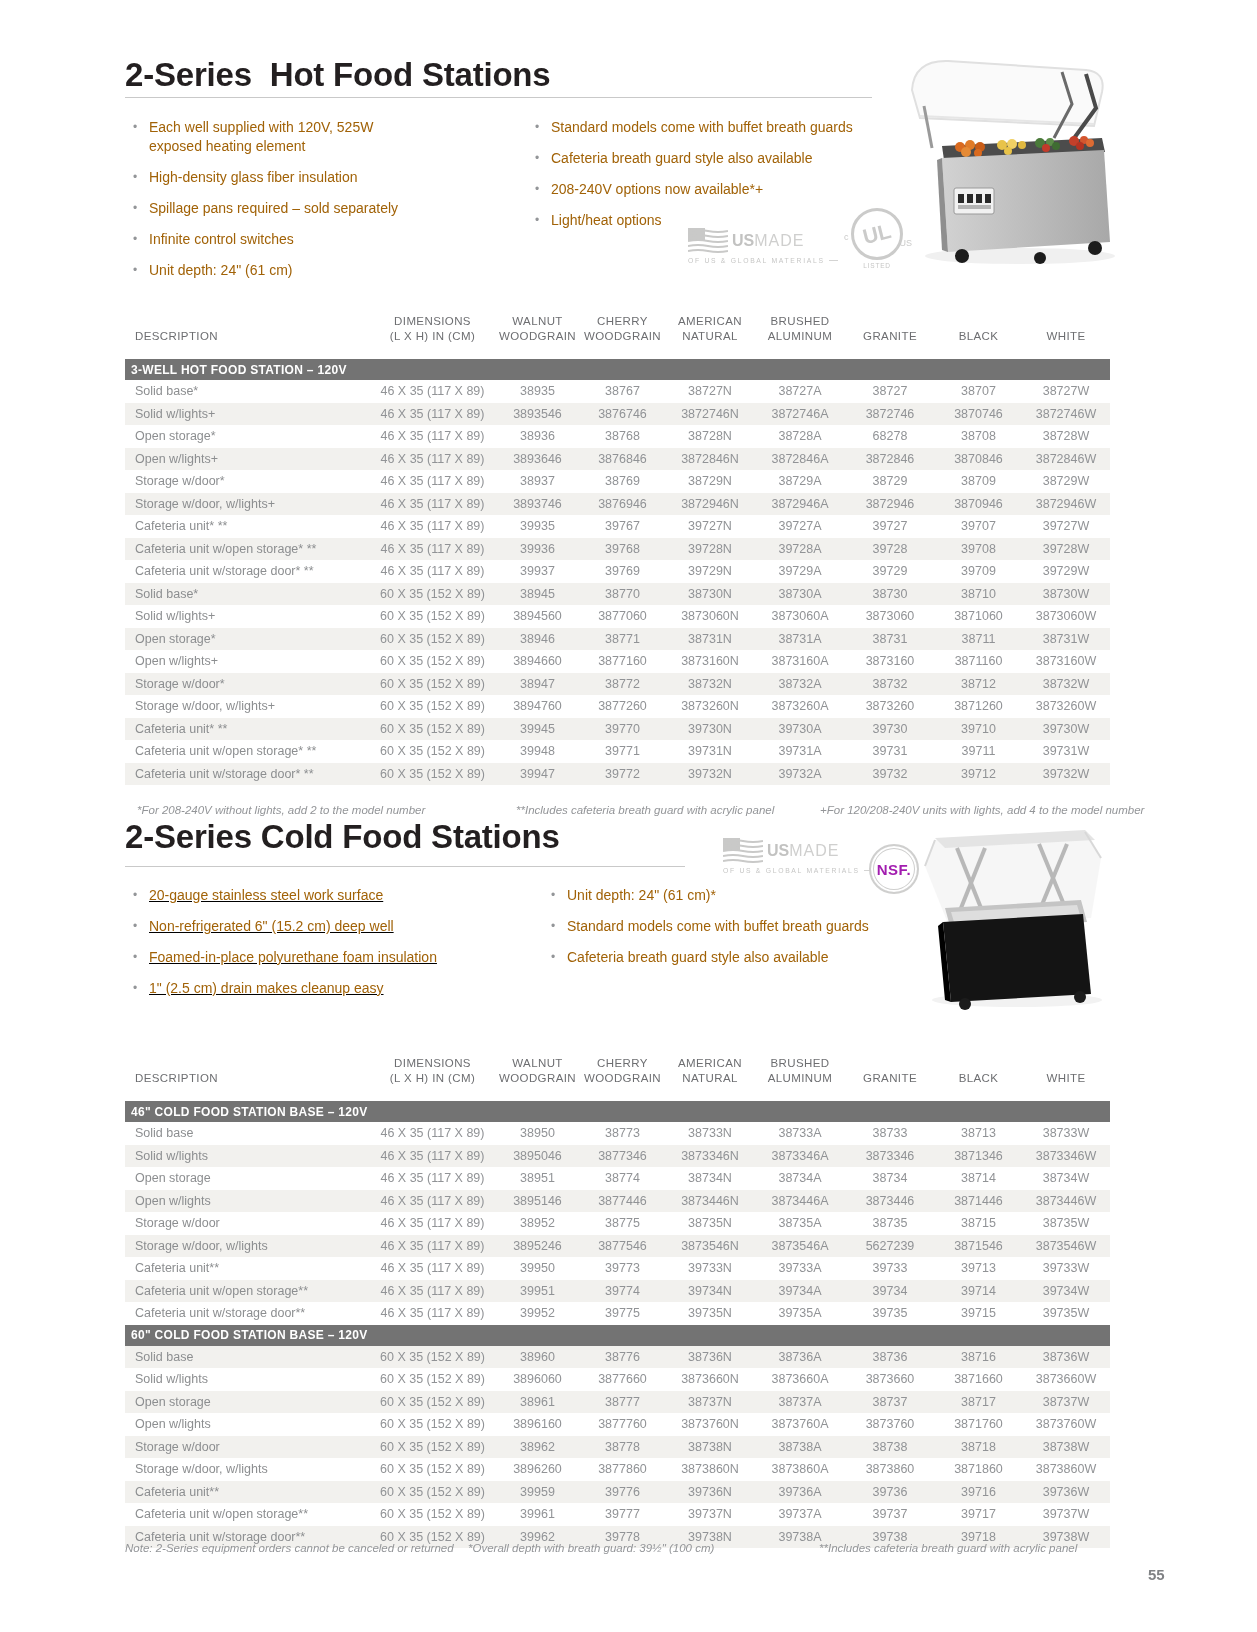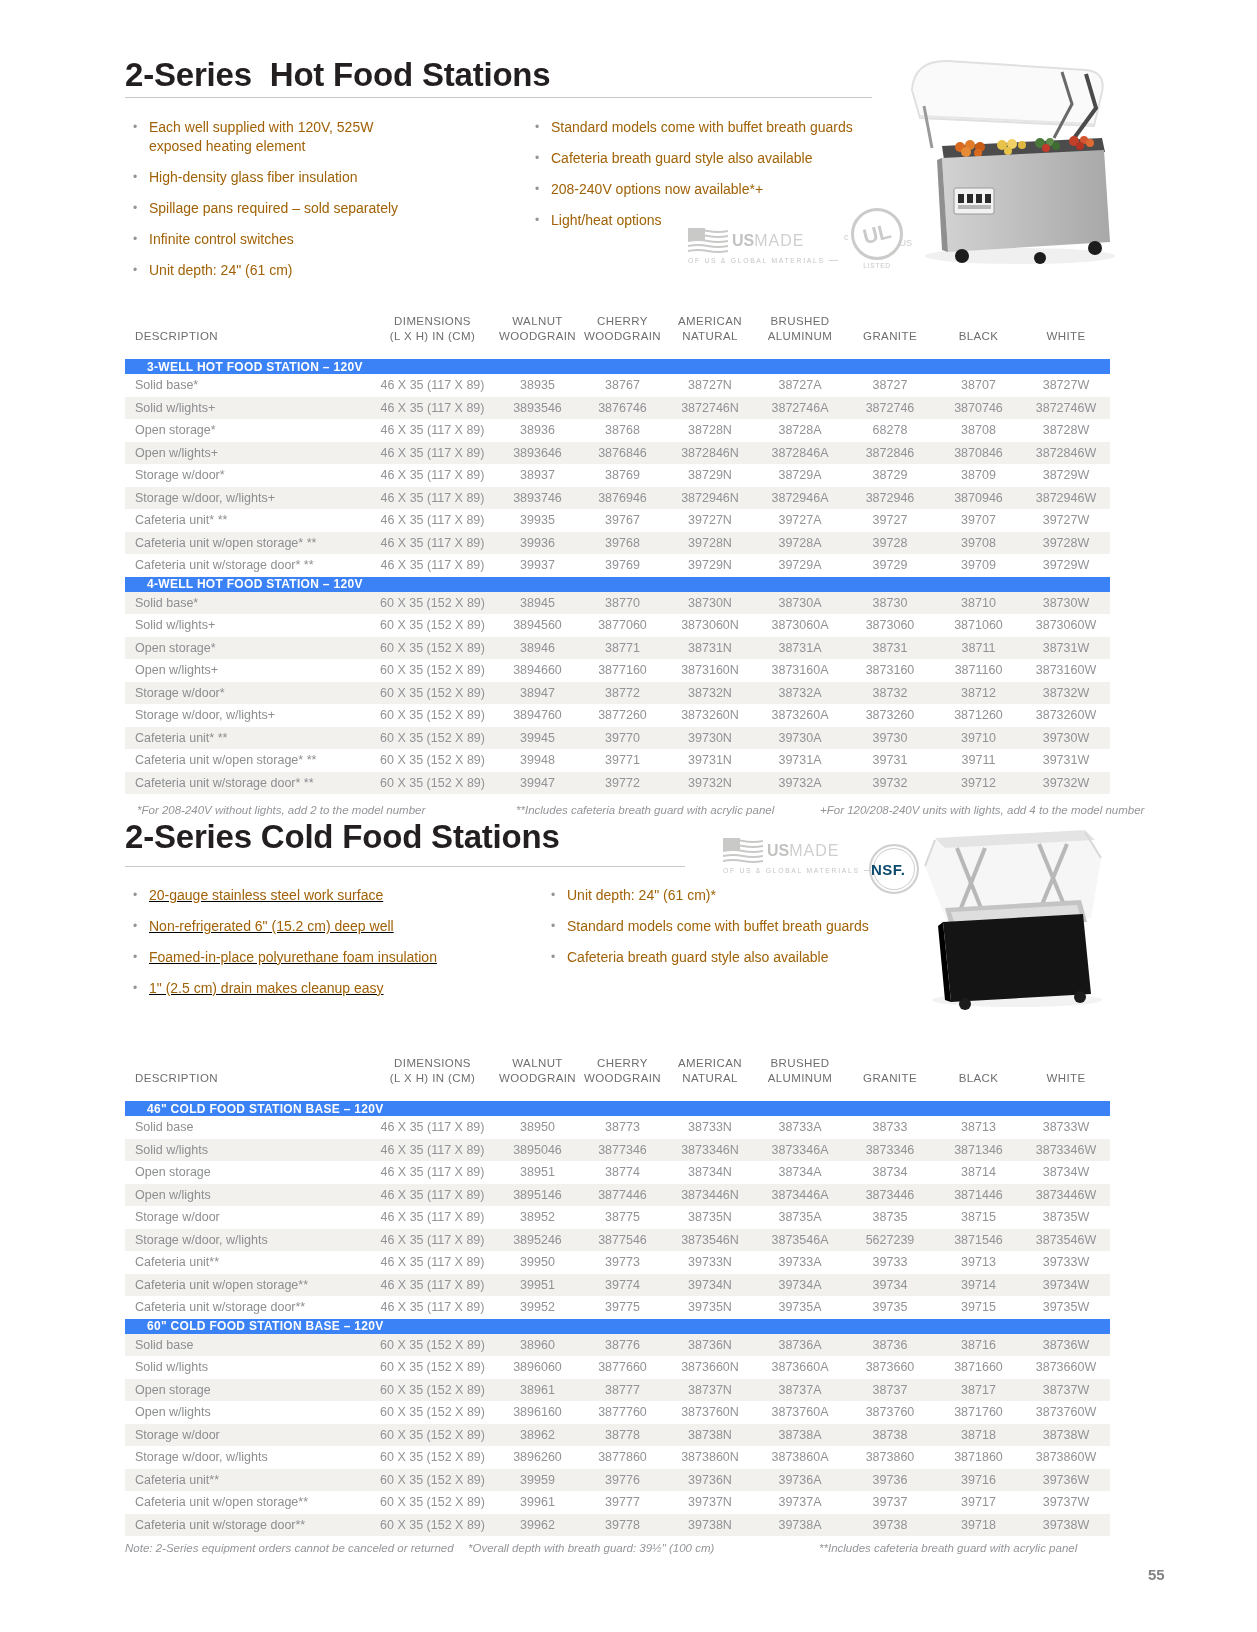--- a/index.html
+++ b/index.html
@@ -10,37 +10,37 @@
   .bullets li{position:relative;padding-left:19px;font-size:14px;color:#a16207;line-height:19px;margin-bottom:12px;}
   .bullets li::before{content:"\2022";position:absolute;left:3px;top:0;color:#939598;font-size:12px;line-height:19px;}
   
   .tablewrap{position:absolute;left:125px;width:985px;}
   table{border-collapse:collapse;table-layout:fixed;width:985px;}
   thead th{height:48px;vertical-align:bottom;padding:0 0 15px 0;font-size:11.5px;font-weight:400;color:#6d6e71;letter-spacing:0.4px;white-space:pre-line;text-align:center;line-height:1.3;}
   thead th.left{text-align:left;padding-left:10px;}
   tbody td{height:22.5px;padding:0;font-size:12.5px;color:#919396;text-align:center;white-space:nowrap;}
   tbody td.desc{text-align:left;padding-left:10px;color:#8c8e90;}
   tr.alt{background:#f2f1ee;}
-  tr.bar td{height:15px;background:#3b82f6;color:#ffffff;font-weight:700;font-size:12px;text-align:left;padding-left:22px;letter-spacing:0.3px;}
+  tr.bar td{height:21px;background:#737373;color:#ffffff;font-weight:700;font-size:12px;text-align:left;padding-left:6px;letter-spacing:0.3px;}
   .footnotes{position:absolute;left:125px;width:1110px;height:16px;font-size:11.5px;font-style:italic;color:#939598;}
   .footnotes span{position:absolute;top:0;white-space:nowrap;}
   
   .usmade{position:absolute;width:150px;display:flex;flex-wrap:wrap;align-items:center;}
   .um-flag{width:40px;height:26px;}
   .um-main{font-size:16px;line-height:26px;margin-left:4px;color:#cfcfce;letter-spacing:1px;white-space:nowrap;}
   .um-main b{color:#c2c2c1;font-weight:700;letter-spacing:0;}
   .um-sub{width:100%;margin-top:3px;font-size:6.8px;letter-spacing:1.7px;color:#c6c6c5;white-space:nowrap;display:flex;align-items:center;}
   .um-sub::after{content:"";flex:1;height:1px;background:#d4d4d3;margin-left:4px;}
   .ul-logo{position:absolute;width:64px;color:#cbcbca;}
   .ul-circle{width:46px;height:46px;border:3px solid #cbcbca;border-radius:50%;margin:0 auto;display:flex;align-items:center;justify-content:center;}
   .ul-letters{font-size:21px;font-weight:700;transform:rotate(-14deg);letter-spacing:0;}
   .ul-c{position:absolute;left:-1px;top:24px;font-size:9px;}
   .ul-us{position:absolute;right:-3px;top:30px;font-size:9px;}
   .ul-listed{text-align:center;font-size:6.5px;letter-spacing:0.8px;margin-top:2px;color:#c6c6c5;}
-  .nsf{position:absolute;width:46px;height:46px;border:2px solid #cfcfce;border-radius:50%;box-shadow:inset 0 0 0 2px #ffffff,inset 0 0 0 3px #cfcfce;display:flex;align-items:center;font-size:15px;font-weight:700;color:#0c4a6e;letter-spacing:0.5px;}
+  .nsf{position:absolute;width:46px;height:46px;border:2px solid #cfcfce;border-radius:50%;box-shadow:inset 0 0 0 2px #ffffff,inset 0 0 0 3px #cfcfce;display:flex;align-items:center;justify-content:center;font-size:15px;font-weight:700;color:#a21caf;letter-spacing:0.5px;}
   .product{position:absolute;}
   .pagenum{position:absolute;left:1148px;top:1566px;font-size:15px;font-weight:700;color:#808285;}
 </style>
 </head>
 <body>
 
 <div>
 
   <h1 class="title" style="top:56px;">2-Series  Hot Food Stations</h1>
   <div class="rule" style="left:125px;top:97px;width:747px;"></div>
@@ -263,23 +263,20 @@
             <td class="desc">Cafeteria unit w/storage door* **</td>
             <td>46 X 35 (117 X 89)</td>
             <td>39937</td>
             <td>39769</td>
             <td>39729N</td>
             <td>39729A</td>
             <td>39729</td>
             <td>39709</td>
             <td>39729W</td>
           </tr>
-          <tr class="bar">
-            <td colspan="9">4-WELL HOT FOOD STATION – 120V</td>
-          </tr>
           <tr class="alt">
             <td class="desc">Solid base*</td>
             <td>60 X 35 (152 X 89)</td>
             <td>38945</td>
             <td>38770</td>
             <td>38730N</td>
             <td>38730A</td>
             <td>38730</td>
             <td>38710</td>
             <td>38730W</td>

